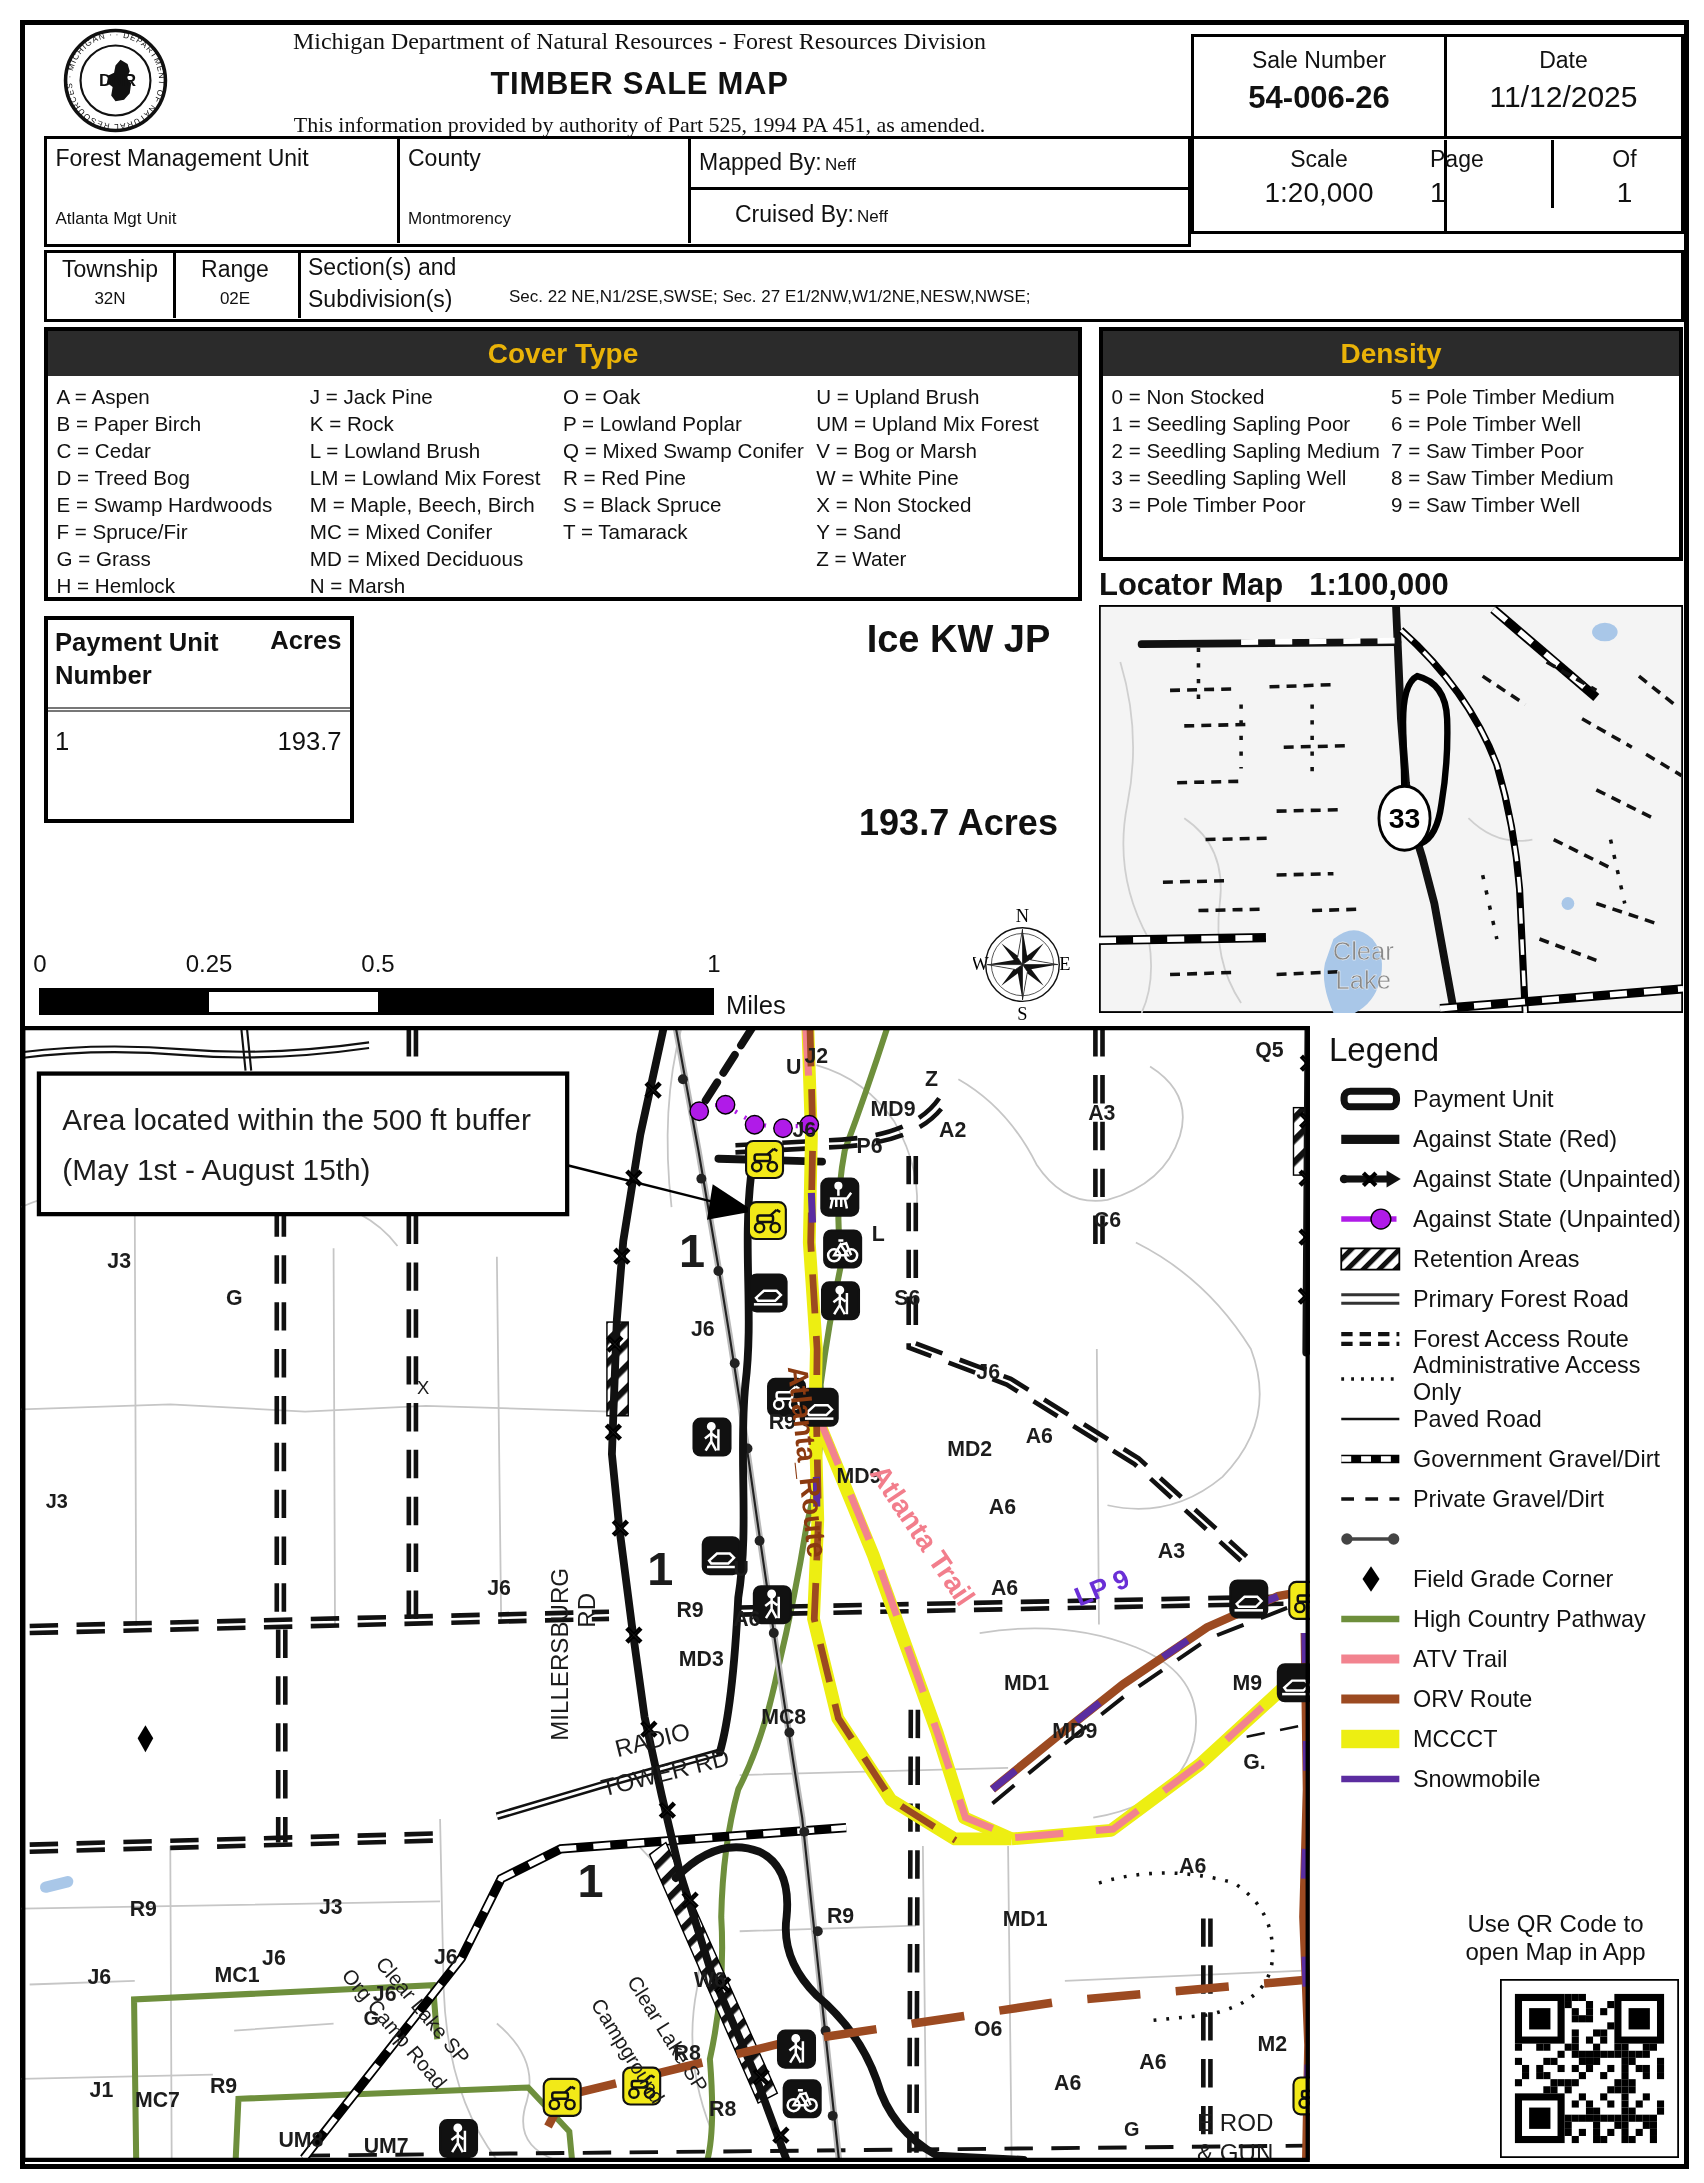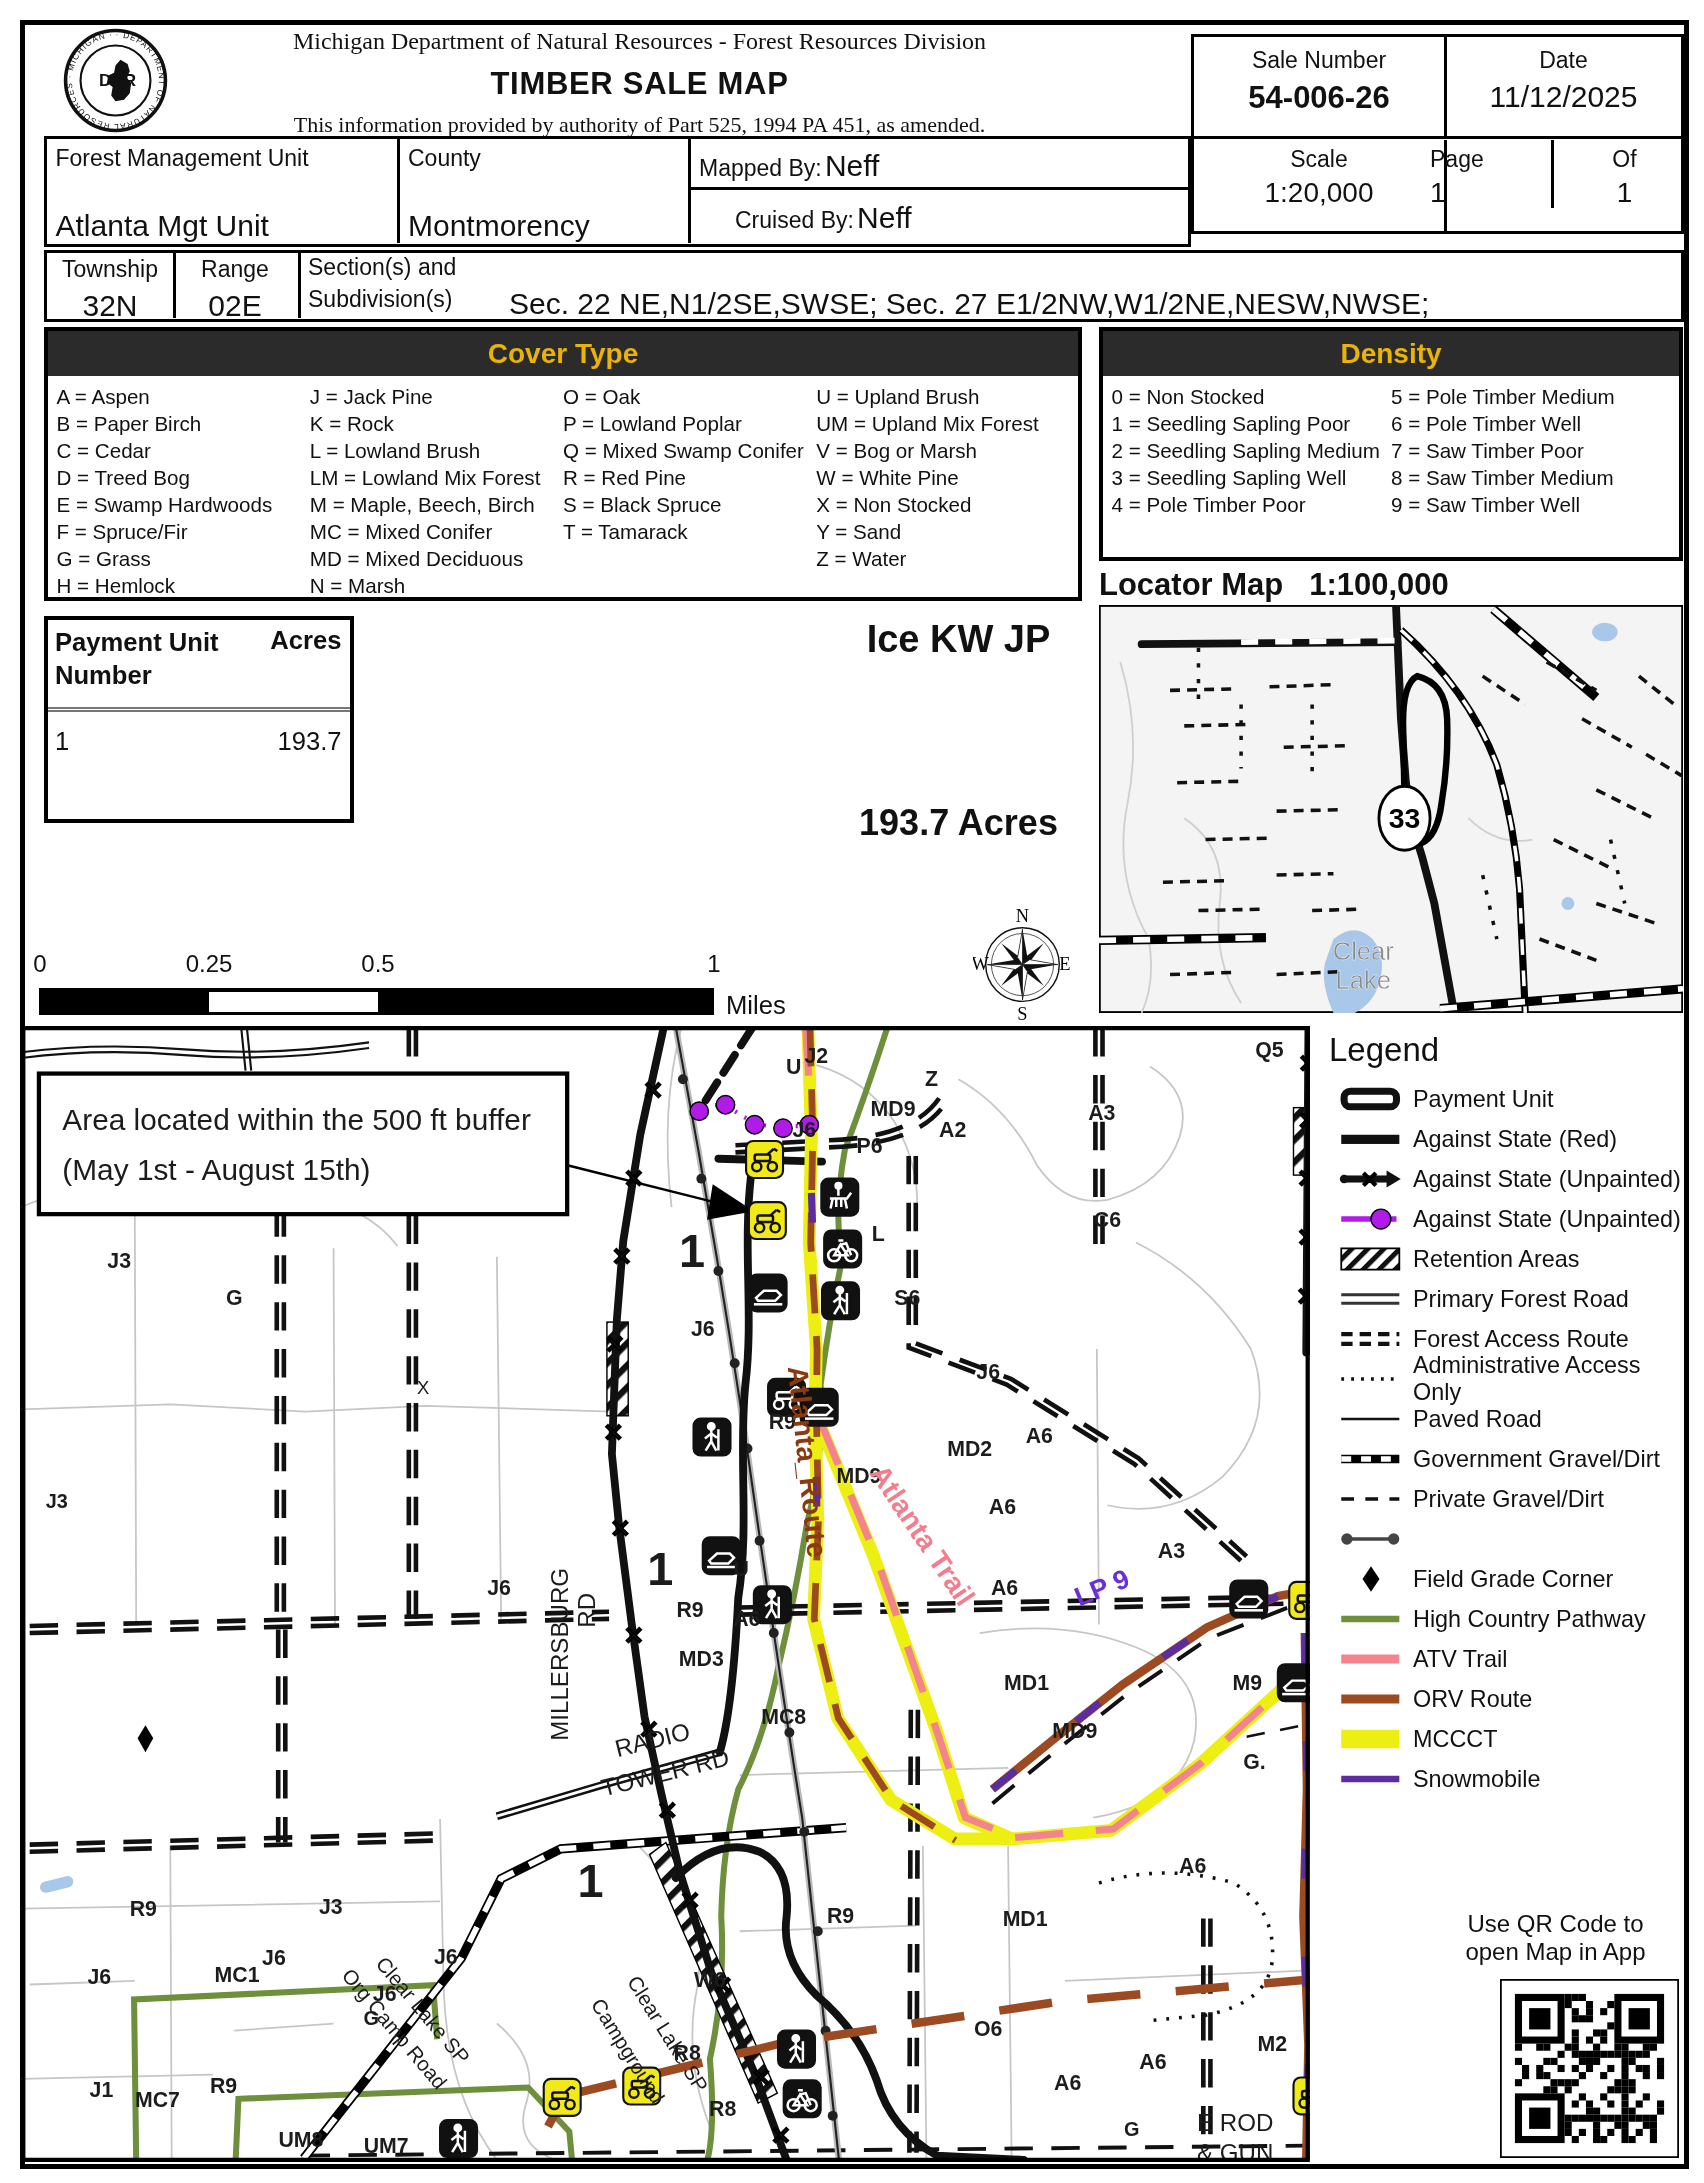--- a/index.html
+++ b/index.html
@@ -8,21 +8,21 @@
   .abs{position:absolute;}
   .border-page{left:20px;top:20px;width:1659px;height:2139px;border:5px solid #000;}
   
   .hdr-serif{font-family:"Liberation Serif",serif;}
   .hdr-center{left:178px;top:28px;width:923px;text-align:center;}
   .hdr-line1{font-size:24px;}
   .hdr-title{font-size:31px;font-weight:bold;letter-spacing:0.7px;margin:11.4px 0 10px 0;}
   .hdr-line3{font-size:22px;}
   .box{border:3.6px solid #000;box-sizing:border-box;}
   .cell-label{font-size:23px;}
-  .cell-value{font-size:30px;}
+  .cell-value{font-size:17px;}
   .bold{font-weight:bold;}
   
   .panel-title{background:#2b2b2b;color:#eab308;font-weight:bold;font-size:28px;
                text-align:center;height:45px;line-height:45px;}
   .ct-body{display:flex;padding:7px 8.5px 4.3px 8.5px;}
   .ct-col{font-size:20.6px;line-height:27px;white-space:nowrap;}
   
   .leg-item{display:flex;align-items:center;height:40px;}
   .leg-sym{width:84px;flex:0 0 84px;display:flex;justify-content:center;}
   .leg-sym svg{width:68px;height:30px;}
@@ -171,21 +171,21 @@
   </div>
 
   <div class="abs box" style="left:1099px;top:327px;width:584px;height:234px;border-width:4.3px">
     <div class="panel-title">Density</div>
     <div class="ct-body" id="density-cols">
         <div class="ct-col" style="flex: 1 1 0px;">
           <div>0 = Non Stocked</div>
           <div>1 = Seedling Sapling Poor</div>
           <div>2 = Seedling Sapling Medium</div>
           <div>3 = Seedling Sapling Well</div>
-          <div>4 = Pole Timber Poor</div>
+          <div>3 = Pole Timber Poor</div>
         </div>
         <div class="ct-col" style="flex: 1 1 0px;">
           <div>5 = Pole Timber Medium</div>
           <div>6 = Pole Timber Well</div>
           <div>7 = Saw Timber Poor</div>
           <div>8 = Saw Timber Medium</div>
           <div>9 = Saw Timber Well</div>
         </div>
       </div>
   </div>

